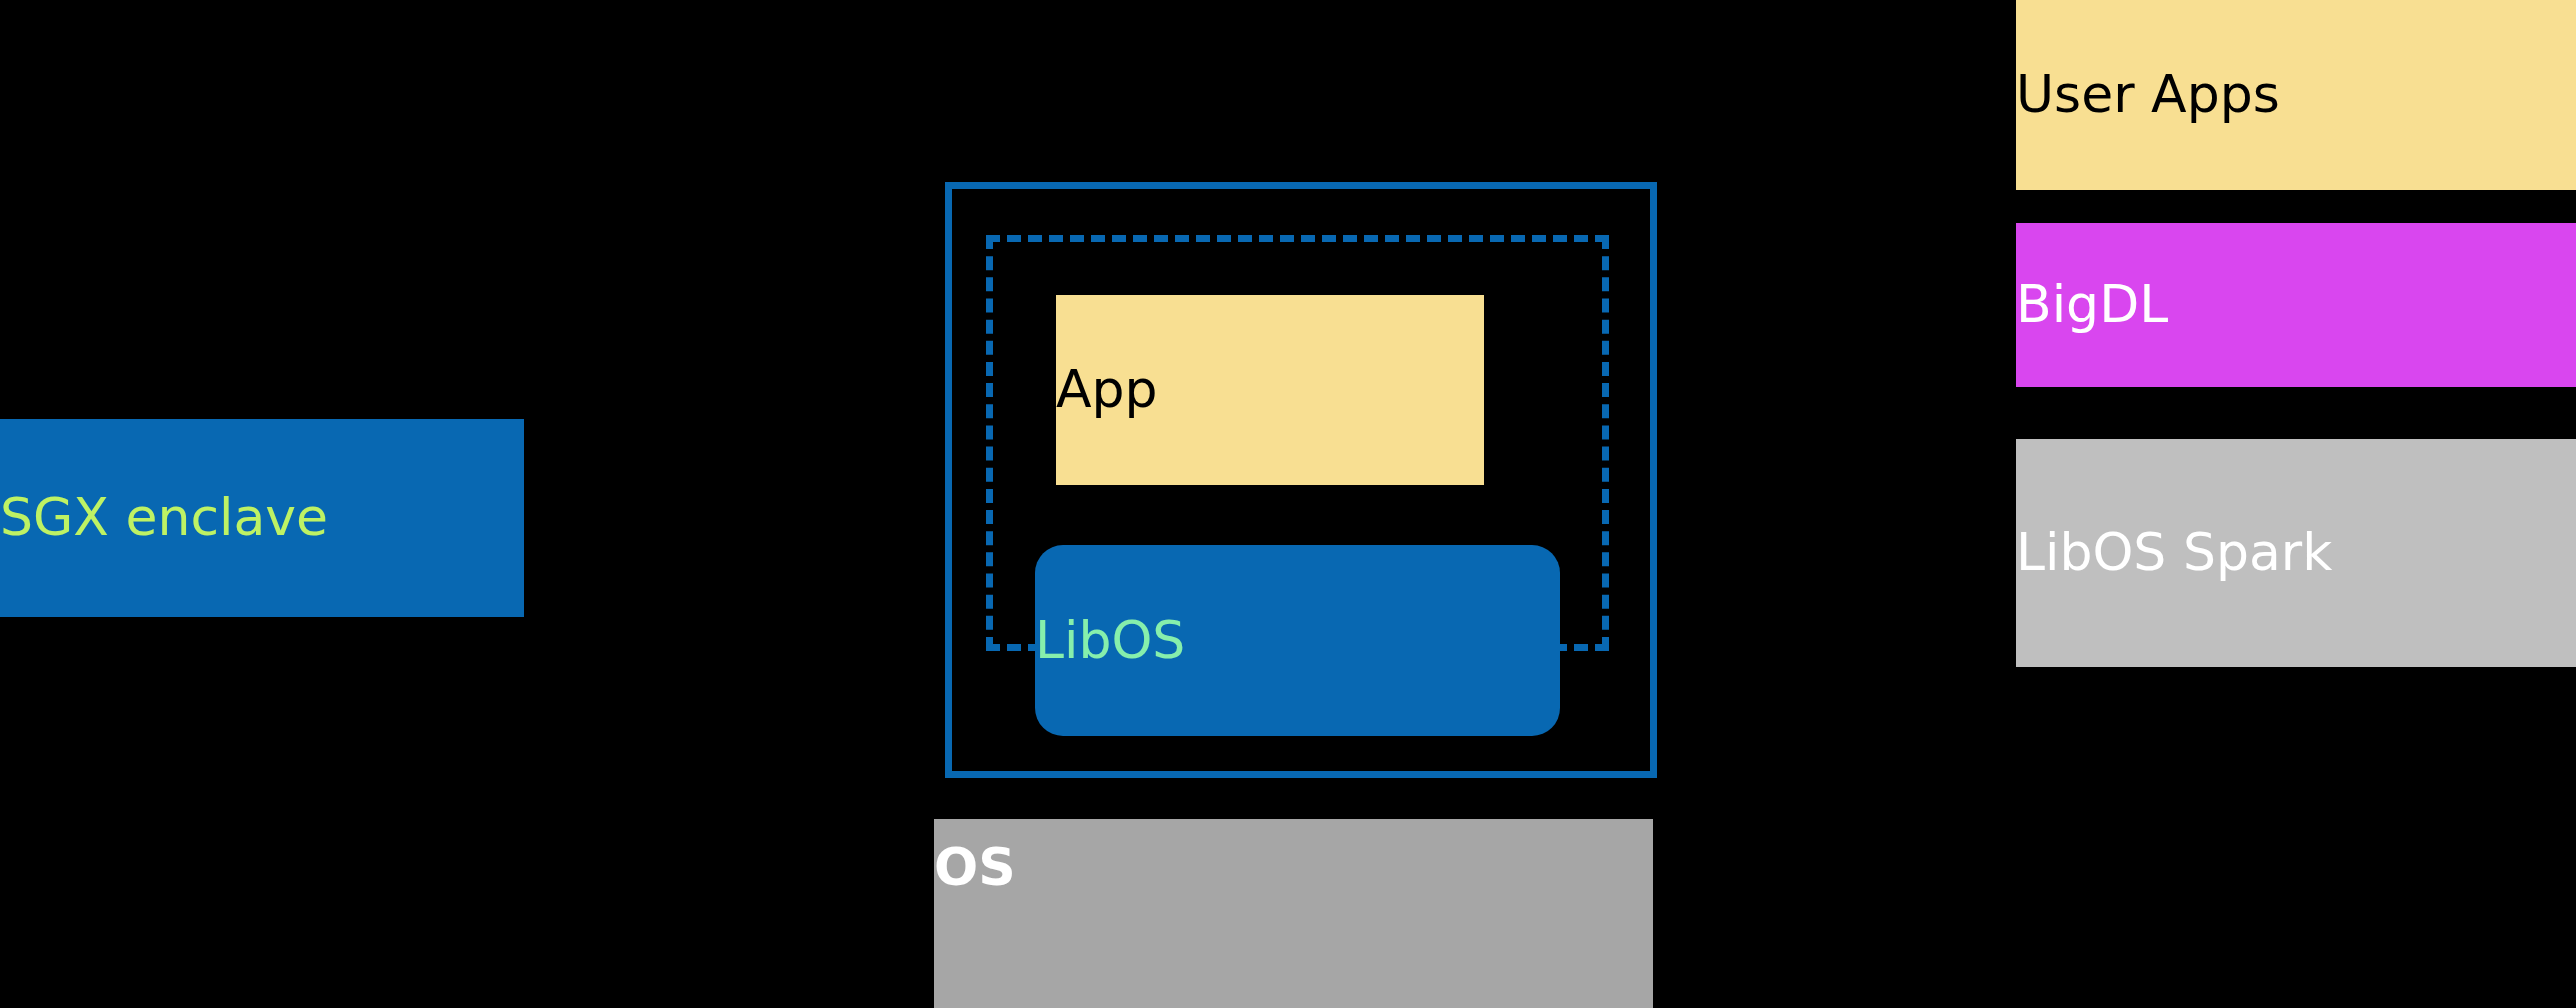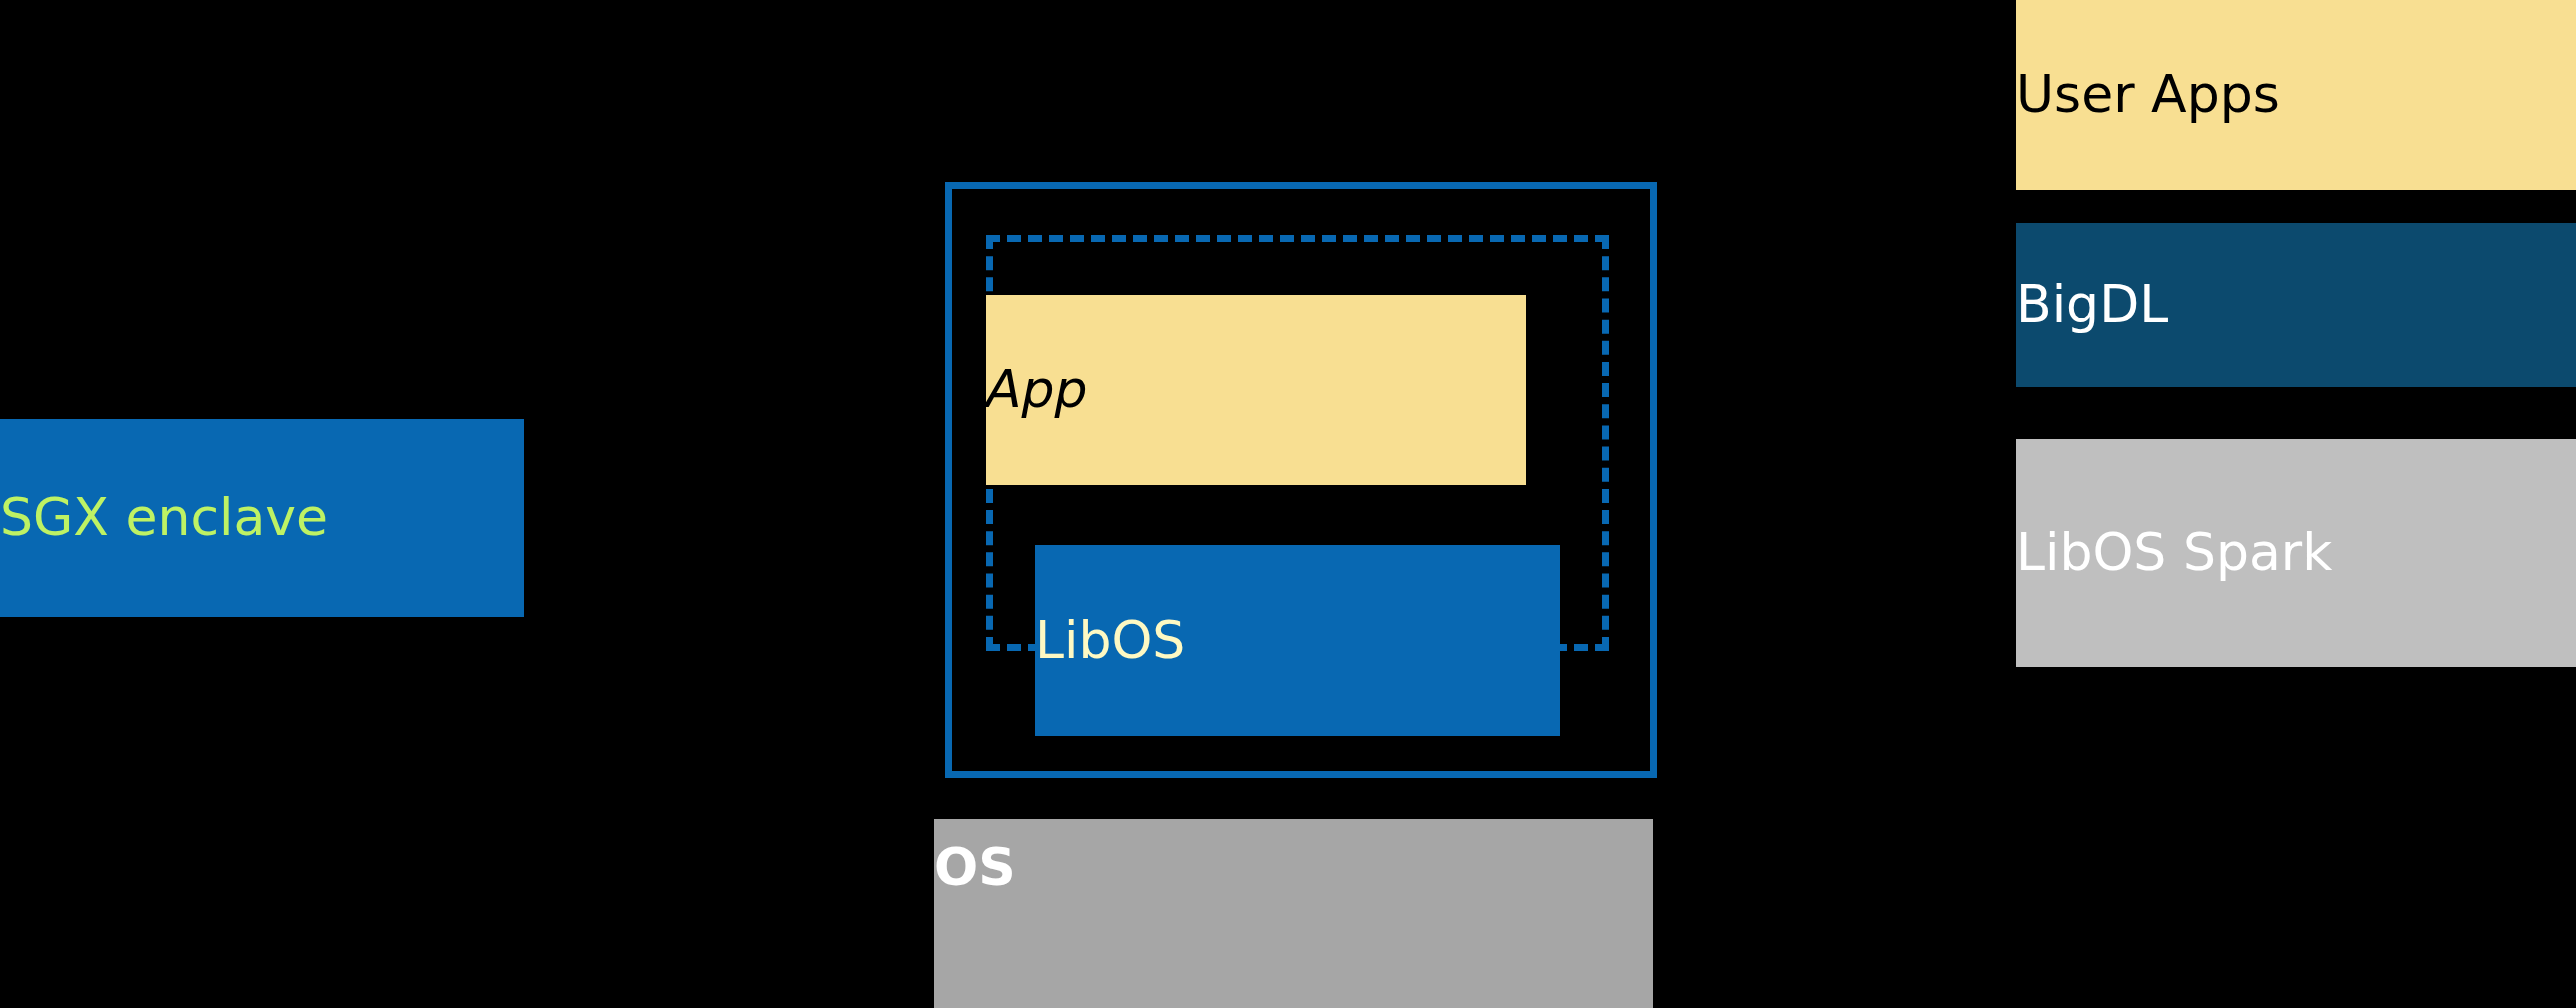--- a/index.html
+++ b/index.html
@@ -62,39 +62,39 @@
     top: 235px;
     width: 623px;
     height: 416px;
     border: 7.5px dashed #0868B2;
     box-sizing: border-box;
     background: transparent;
   }
 
   
   #app-box {
-    left: 986px;
+    left: 1056px;
     top: 295px;
-    width: 540px;
+    width: 428px;
     height: 190px;
     background: #F8DF92;
     color: #000000;
     font-size: 52px;
-    font-style: italic;
   }
 
   
   #libos-box {
     left: 1035px;
     top: 545px;
     width: 525px;
     height: 191px;
     background: #0868B2;
-    color: #fef9c3;
+    color: #86efac;
     font-size: 52px;
+    border-radius: 28px;
   }
 
   
   #os-box {
     left: 934px;
     top: 819px;
     width: 719px;
     height: 189px;
     background: #A6A6A6;
     color: #FFFFFF;
@@ -112,21 +112,21 @@
     height: 191px;
     background: #F8DF92;
     color: #000000;
     font-size: 52px;
   }
   #bigdl-box {
     left: 2016px;
     top: 223px;
     width: 561px;
     height: 164px;
-    background: #0c4a6e;
+    background: #d946ef;
     color: #FFFFFF;
     font-size: 52px;
   }
   #apache-spark-box {
     left: 2016px;
     top: 439px;
     width: 561px;
     height: 228px;
     background: #BFBFBF;
     color: #FFFFFF;

